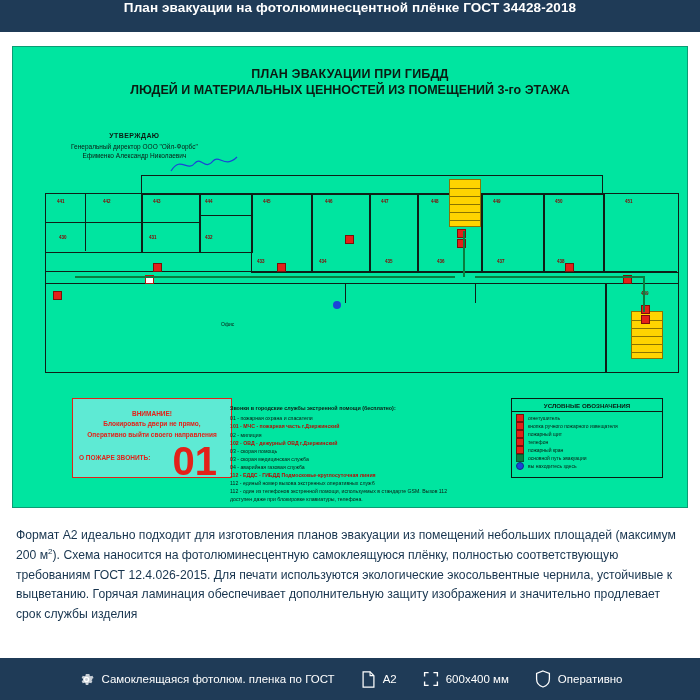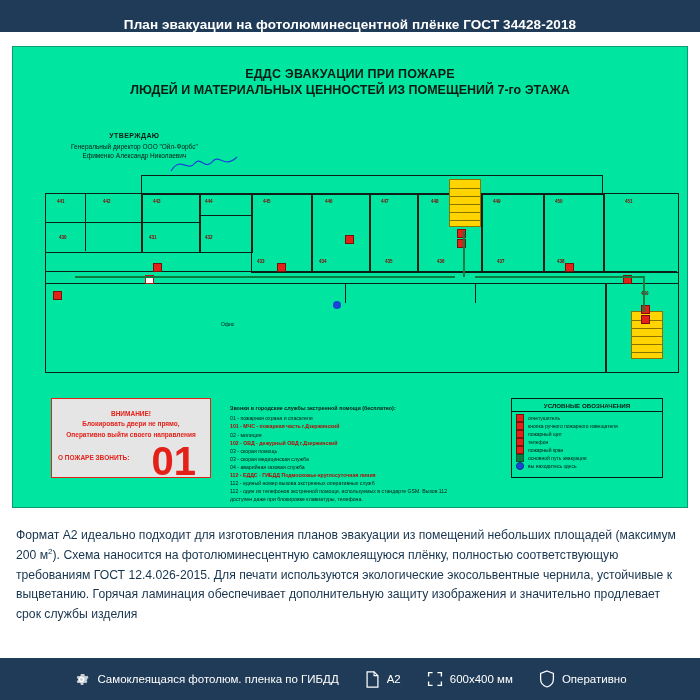--- a/index.html
+++ b/index.html
@@ -10,21 +10,21 @@
     color:#1b2a3a;
     overflow:hidden;
   }
   .page{position:relative;width:700px;height:700px;}
 
   
   .topbar{
     height:32px;
     background:#1f3b57;
     color:#ffffff;
-    display:flex;align-items:flex-end;justify-content:center;
+    display:flex;align-items:flex-start;justify-content:center;
     font-size:13.5px;font-weight:bold;letter-spacing:.1px;
   }
 
   
   .plan-wrap{
     margin:14px 12px 0 12px;
     height:460px;
     background:#00e5a0;
     border:1px solid #0a9c74;
     position:relative;
@@ -69,22 +69,22 @@
   
   .ico{position:absolute;width:7px;height:7px;background:#e32119;border:1px solid #7d0f0a;}
   .ico.wh{background:#ffffff;border:1px solid #b3140d;}
   .dot-blue{position:absolute;width:8px;height:8px;border-radius:50%;background:#1b43d8;}
   .stair{position:absolute;background:#ffd400;border:1px solid #8a7400;}
   .stair .st-l{position:absolute;left:0;right:0;height:1px;background:#8a7400;}
   .green-arrow{position:absolute;background:#0a7d3f;}
 
   
   .warn{
-    position:absolute;left:32px;top:345px;width:158px;height:78px;
-    border:1.5px solid #e32119;background:#e5e5e5;
+    position:absolute;left:53px;top:345px;width:158px;height:78px;
+    border:1.5px solid #e32119;background:#5eead4;
   }
   .warn .w1{
     color:#e32119;font-size:6.5px;font-weight:bold;text-align:center;
     line-height:1.6;padding-top:10px;
   }
   .warn .w2{
     color:#e32119;font-size:6.5px;font-weight:bold;text-align:left;
     padding-left:6px;margin-top:14px;
   }
   .warn .big{
@@ -134,22 +134,22 @@
 <div class="page">
 
   <div class="topbar">
     <span>План эвакуации на фотолюминесцентной плёнке ГОСТ 34428-2018</span>
   </div>
 
   <div class="plan-wrap">
     <div class="plan-inner">
 
       <div class="plan-title">
-        <div class="l1">ЕДДС ЭВАКУАЦИИ ПРИ ПОЖАРЕ</div>
-        <div class="l2">ЛЮДЕЙ И МАТЕРИАЛЬНЫХ ЦЕННОСТЕЙ ИЗ ПОМЕЩЕНИЙ 7-го ЭТАЖА</div>
+        <div class="l1">ПЛАН ЭВАКУАЦИИ ПРИ ГИБДД</div>
+        <div class="l2">ЛЮДЕЙ И МАТЕРИАЛЬНЫХ ЦЕННОСТЕЙ ИЗ ПОМЕЩЕНИЙ 3-го ЭТАЖА</div>
       </div>
 
       <div class="approve">
         <div class="hdr">УТВЕРЖДАЮ</div>
         <div>Генеральный директор  ООО "Ойл-Форбс"</div>
         <div>Ефименко Александр Николаевич</div>
       </div>
       <svg class="sign" viewBox="0 0 70 22">
         <path d="M2,18 C12,2 18,20 26,10 C32,3 36,18 44,8 C50,1 56,16 68,4" fill="none" stroke="#1b43d8" stroke-width="1.2"></path>
       </svg>
@@ -309,21 +309,21 @@
     <span>Формат А2 идеально подходит для изготовления планов эвакуации из помещений небольших площадей (максимум 200 м</span><sup>2</sup><span>). Схема наносится на фотолюминесцентную самоклеящуюся плёнку, полностью соответствующую требованиям ГОСТ 12.4.026-2015. Для печати используются экологические экосольвентные чернила, устойчивые к выцветанию. Горячая ламинация обеспечивает дополнительную защиту изображения и значительно продлевает срок службы изделия</span>
   </p>
 
   <div class="bottombar">
 
     <div class="bb-item">
       <svg width="17" height="17" viewBox="0 0 24 24">
         <path fill="#ffffff" d="M12 8a4 4 0 100 8 4 4 0 000-8zm0 6a2 2 0 110-4 2 2 0 010 4z"></path>
         <path fill="#ffffff" d="M20 12.9v-1.8l2-1.3-1.6-3-2.3.7-1.6-.9-.4-2.4H11l-.4 2.4-1.6.9-2.3-.7-1.6 3 2 1.3v1.8l-2 1.3 1.6 3 2.3-.7 1.6.9.4 2.4h3.5l.4-2.4 1.6-.9 2.3.7 1.6-3-2-1.3z" opacity="0.75"></path>
       </svg>
-      <span>Самоклеящаяся фотолюм. пленка по ГИБДД</span>
+      <span>Самоклеящаяся фотолюм. пленка по ГОСТ</span>
     </div>
 
     <div class="bb-item">
       <svg width="15" height="17" viewBox="0 0 18 22">
         <path d="M2 1h9l5 5v15H2z" fill="none" stroke="#ffffff" stroke-width="1.6"></path>
         <path d="M11 1v5h5" fill="none" stroke="#ffffff" stroke-width="1.4"></path>
       </svg>
       <span>A2</span>
     </div>
 

